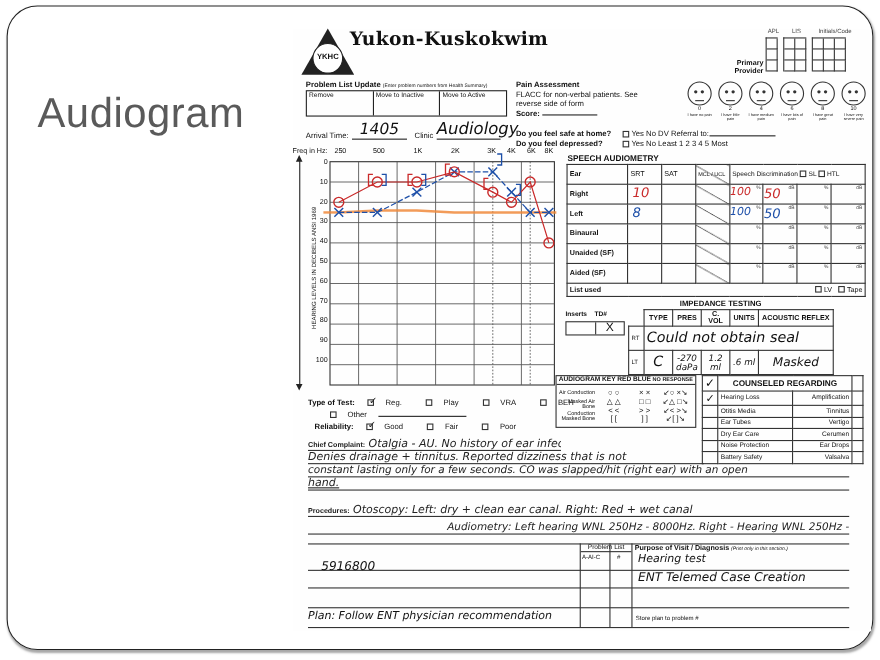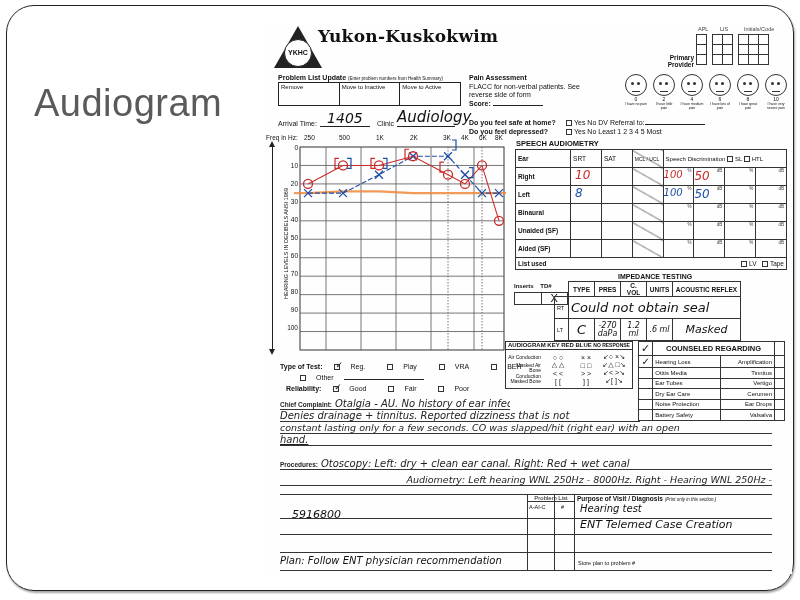--- a/index.html
+++ b/index.html
@@ -85,21 +85,21 @@
   .sa-table td.diag { background: linear-gradient(to top right, transparent calc(50% - 0.6px), #333 50%, transparent calc(50% + 0.6px)); }
   .sa-table .hv { position: absolute; left: 4px; top: 0; font-size: 12px; }
   .sa-table .hv-s { position: absolute; left: 0px; top: 1px; font-size: 10px; }
 
   
   .imp-title { position: absolute; left: 352px; top: 247px; font-size: 7px; font-weight: bold; }
   .ins-label { position: absolute; left: 248px; top: 257px; font-size: 6px; font-weight: bold; }
   .ins-box { position: absolute; left: 248px; top: 266px; width: 54px; height: 13px; border: 1px solid #333; display: flex; }
   .ins-box div { flex: 1; border-right: 1px solid #333; text-align: center; font-size: 11px; line-height: 11px; }
   .ins-box div:last-child { border-right: none; }
-  .imp-table { position: absolute; left: 288px; top: 255px; border-collapse: collapse; }
+  .imp-table { position: absolute; left: 305px; top: 255px; border-collapse: collapse; }
   .imp-table td { border: 1px solid #333; font-size: 6.5px; padding: 0 2px; height: 10px; }
   .imp-table td.hd { font-weight: bold; text-align: center; }
   .imp-table td.rw { height: 22px; font-size: 5.5px; }
   .imp-table .hw { font-size: 13px; font-style: italic; font-family: "DejaVu Sans", sans-serif; white-space: nowrap; }
   .imp-table .hws { font-size: 8px; font-style: italic; font-family: "DejaVu Sans", sans-serif; line-height: 8px; text-align: center; }
 
   
   .key { position: absolute; left: 239px; top: 315px; width: 128px; height: 48px; border: 1px solid #333; font-size: 5px; }
   .key .hdr { display: flex; justify-content: space-between; font-weight: bold; padding: 0 2px; font-size: 6px; line-height: 7px; border-bottom: 1px solid #333; }
   .key .kr { display: flex; align-items: center; height: 8px; }

